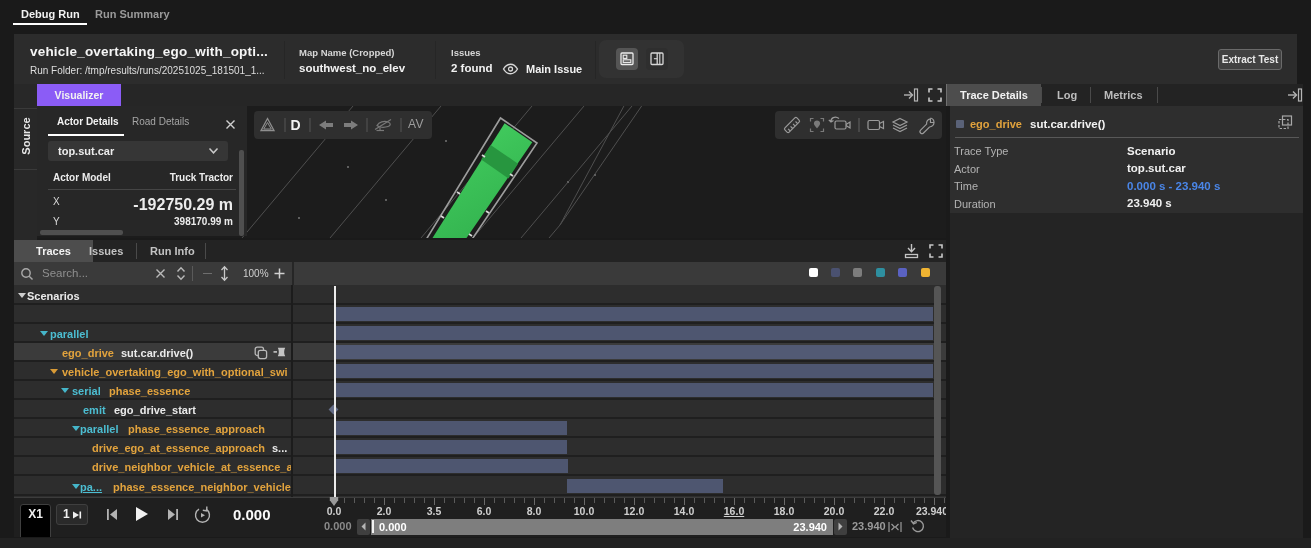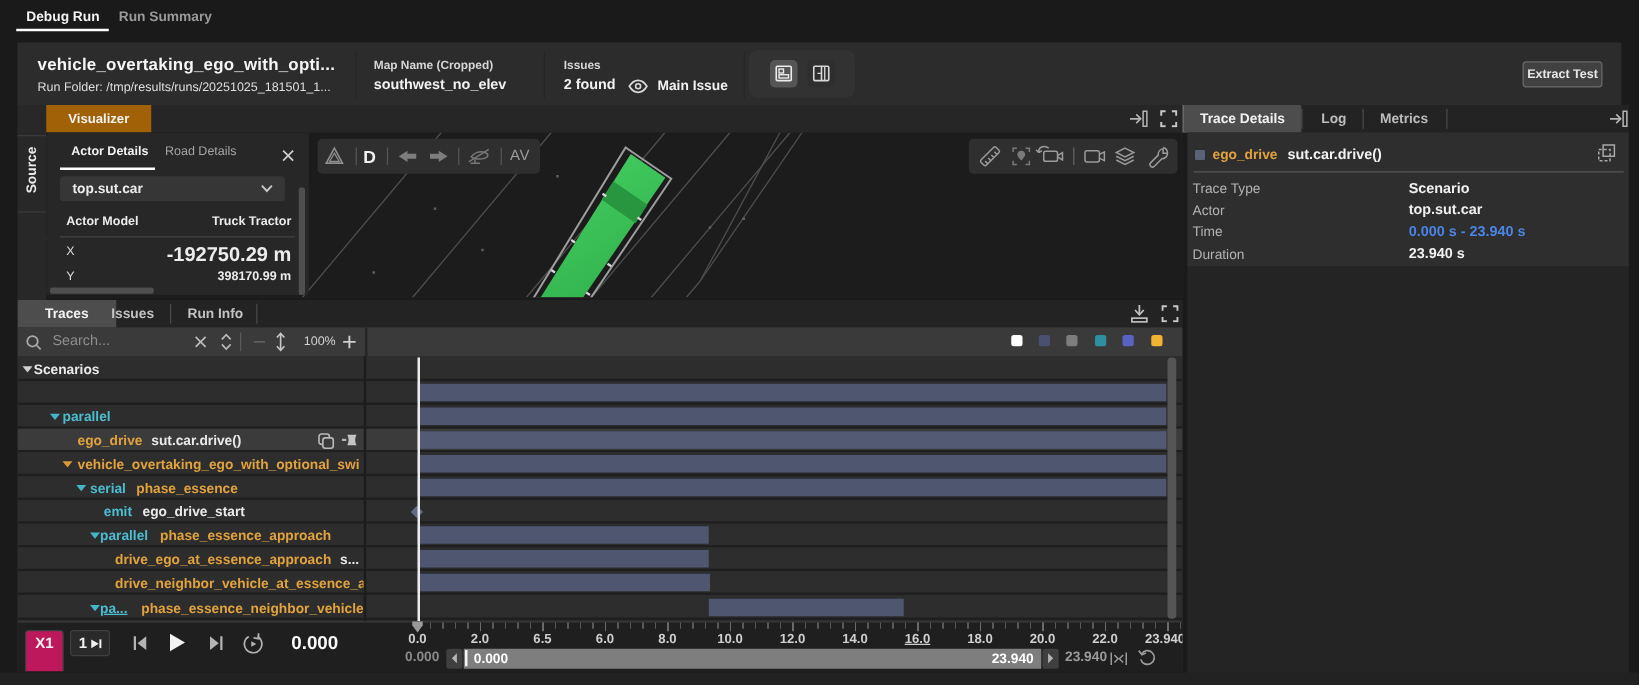--- a/index.html
+++ b/index.html
@@ -56,21 +56,21 @@
   </div>
 
   <div class="abs" style="left:14px;top:84px;width:23px;height:156px;background:#282828;">
     <div class="abs" style="left:0;top:24px;width:23px;height:1px;background:#3a3a3a;"></div>
     <div class="abs" style="left:0;top:85px;width:23px;height:1px;background:#3a3a3a;"></div>
     <div class="abs b" style="left:-8.5px;top:46px;width:40px;font-size:11px;color:#e8e8e8;transform:rotate(-90deg);text-align:center;">Source</div>
   </div>
 
   <div class="abs" style="left:37px;top:84px;width:909px;height:154px;background:#262626;">
 
-    <div class="abs b" style="left:0;top:0;width:84px;height:22px;background:#a16207;color:#f2f2f2;font-size:10.5px;line-height:22px;text-align:center;">Visualizer</div>
+    <div class="abs b" style="left:0;top:0;width:84px;height:22px;background:#8b5cf6;color:#f2f2f2;font-size:10.5px;line-height:22px;text-align:center;">Visualizer</div>
     <div class="abs" style="left:866px;top:4px;">
       <svg width="16" height="14" viewBox="0 0 16 14">
         <line x1="1" y1="7" x2="9" y2="7" stroke="#b4b4b4" stroke-width="1.4"></line>
         <path d="M6 3.5 L9.5 7 L6 10.5" fill="none" stroke="#b4b4b4" stroke-width="1.4"></path>
         <rect x="11.5" y="1" width="3" height="12" fill="none" stroke="#b4b4b4" stroke-width="1.2"></rect>
       </svg>
     </div>
     <div class="abs" style="left:891px;top:4px;">
       <svg width="14" height="14" viewBox="0 0 14 14">
         <path d="M1 4.5 V1 H4.5 M9.5 1 H13 V4.5 M13 9.5 V13 H9.5 M4.5 13 H1 V9.5" fill="none" stroke="#c8c8c8" stroke-width="1.6"></path>
@@ -380,21 +380,21 @@
 
     <div class="abs" style="left:920px;top:46px;width:7px;height:209px;background:#555555;border-radius:3px;"></div>
 
     <div class="abs" style="left:0;top:257px;width:932px;height:40px;background:#1f1f1f;border-top:1px solid #3c3c3c;"></div>
 
     <div class="abs" style="left:320px;top:258px;width:614px;height:5px;background:repeating-linear-gradient(90deg,#5a5a5a 0,#5a5a5a 1px,transparent 1px,transparent 10px);"></div>
     <div class="abs" style="left:320px;top:258px;width:613px;height:7px;background:repeating-linear-gradient(90deg,#6a6a6a 0,#6a6a6a 1px,transparent 1px,transparent 50px);"></div>
     <style>.axl{position:absolute;top:265px;width:40px;text-align:center;font-size:10.5px;font-weight:700;color:#cfcfcf;}</style>
     <div class="axl" style="left:300px;">0.0</div>
     <div class="axl" style="left:350px;">2.0</div>
-    <div class="axl" style="left:400px;">6.5</div>
+    <div class="axl" style="left:400px;">3.5</div>
     <div class="axl" style="left:450px;">6.0</div>
     <div class="axl" style="left:500px;">8.0</div>
     <div class="axl" style="left:550px;">10.0</div>
     <div class="axl" style="left:600px;">12.0</div>
     <div class="axl" style="left:650px;">14.0</div>
     <div class="axl" style="left:700px;text-decoration:underline;">16.0</div>
     <div class="axl" style="left:750px;">18.0</div>
     <div class="axl" style="left:800px;">20.0</div>
     <div class="axl" style="left:850px;">22.0</div>
     <div class="axl" style="left:898px;">23.940</div>
@@ -425,21 +425,21 @@
           <line x1="1" y1="1" x2="1" y2="11"></line>
           <line x1="13" y1="1" x2="13" y2="11"></line>
           <path d="M3.5 3 L6.5 6 L3.5 9 M10.5 3 L7.5 6 L10.5 9"></path>
         </g>
       </svg>
     <svg class="abs" style="left:896px;top:278px;" width="16" height="16" viewBox="0 0 16 16">
         <path d="M3.2 5.2 A5.5 5.5 0 1 1 2.6 9.5" fill="none" stroke="#9a9a9a" stroke-width="1.4"></path>
         <path d="M1 2.5 L3.6 5.8 L6.8 4.4" fill="none" stroke="#9a9a9a" stroke-width="1.4"></path>
       </svg>
 
-    <div class="abs b" style="left:6px;top:264px;width:31px;height:38px;background:#be185d;border:1px solid #3f3f3f;border-radius:3px;font-size:12px;color:#f0f0f0;text-align:center;line-height:19px;">X1</div>
+    <div class="abs b" style="left:6px;top:264px;width:31px;height:38px;background:#000000;border:1px solid #3f3f3f;border-radius:3px;font-size:12px;color:#f0f0f0;text-align:center;line-height:19px;">X1</div>
     <div class="abs" style="left:42px;top:264px;width:32px;height:21px;background:#2a2a2a;border:1px solid #3f3f3f;border-radius:3px;">
       <span class="abs b" style="left:6px;top:2px;font-size:12px;color:#f0f0f0;">1</span>
       <svg class="abs" style="left:14px;top:5px;" width="12" height="10" viewBox="0 0 12 10">
           <path d="M2 1.5 L8 5 L2 8.5 Z" fill="#f0f0f0"></path>
           <rect x="8.5" y="1.5" width="1.6" height="7" fill="#f0f0f0"></rect>
         </svg>
     </div>
     <svg class="abs" style="left:92px;top:268px;" width="12" height="13" viewBox="0 0 12 13">
         <rect x="1" y="1" width="1.8" height="11" fill="#b3b3b3"></rect>
         <path d="M11 1 L4 6.5 L11 12 Z" fill="#b3b3b3"></path>

